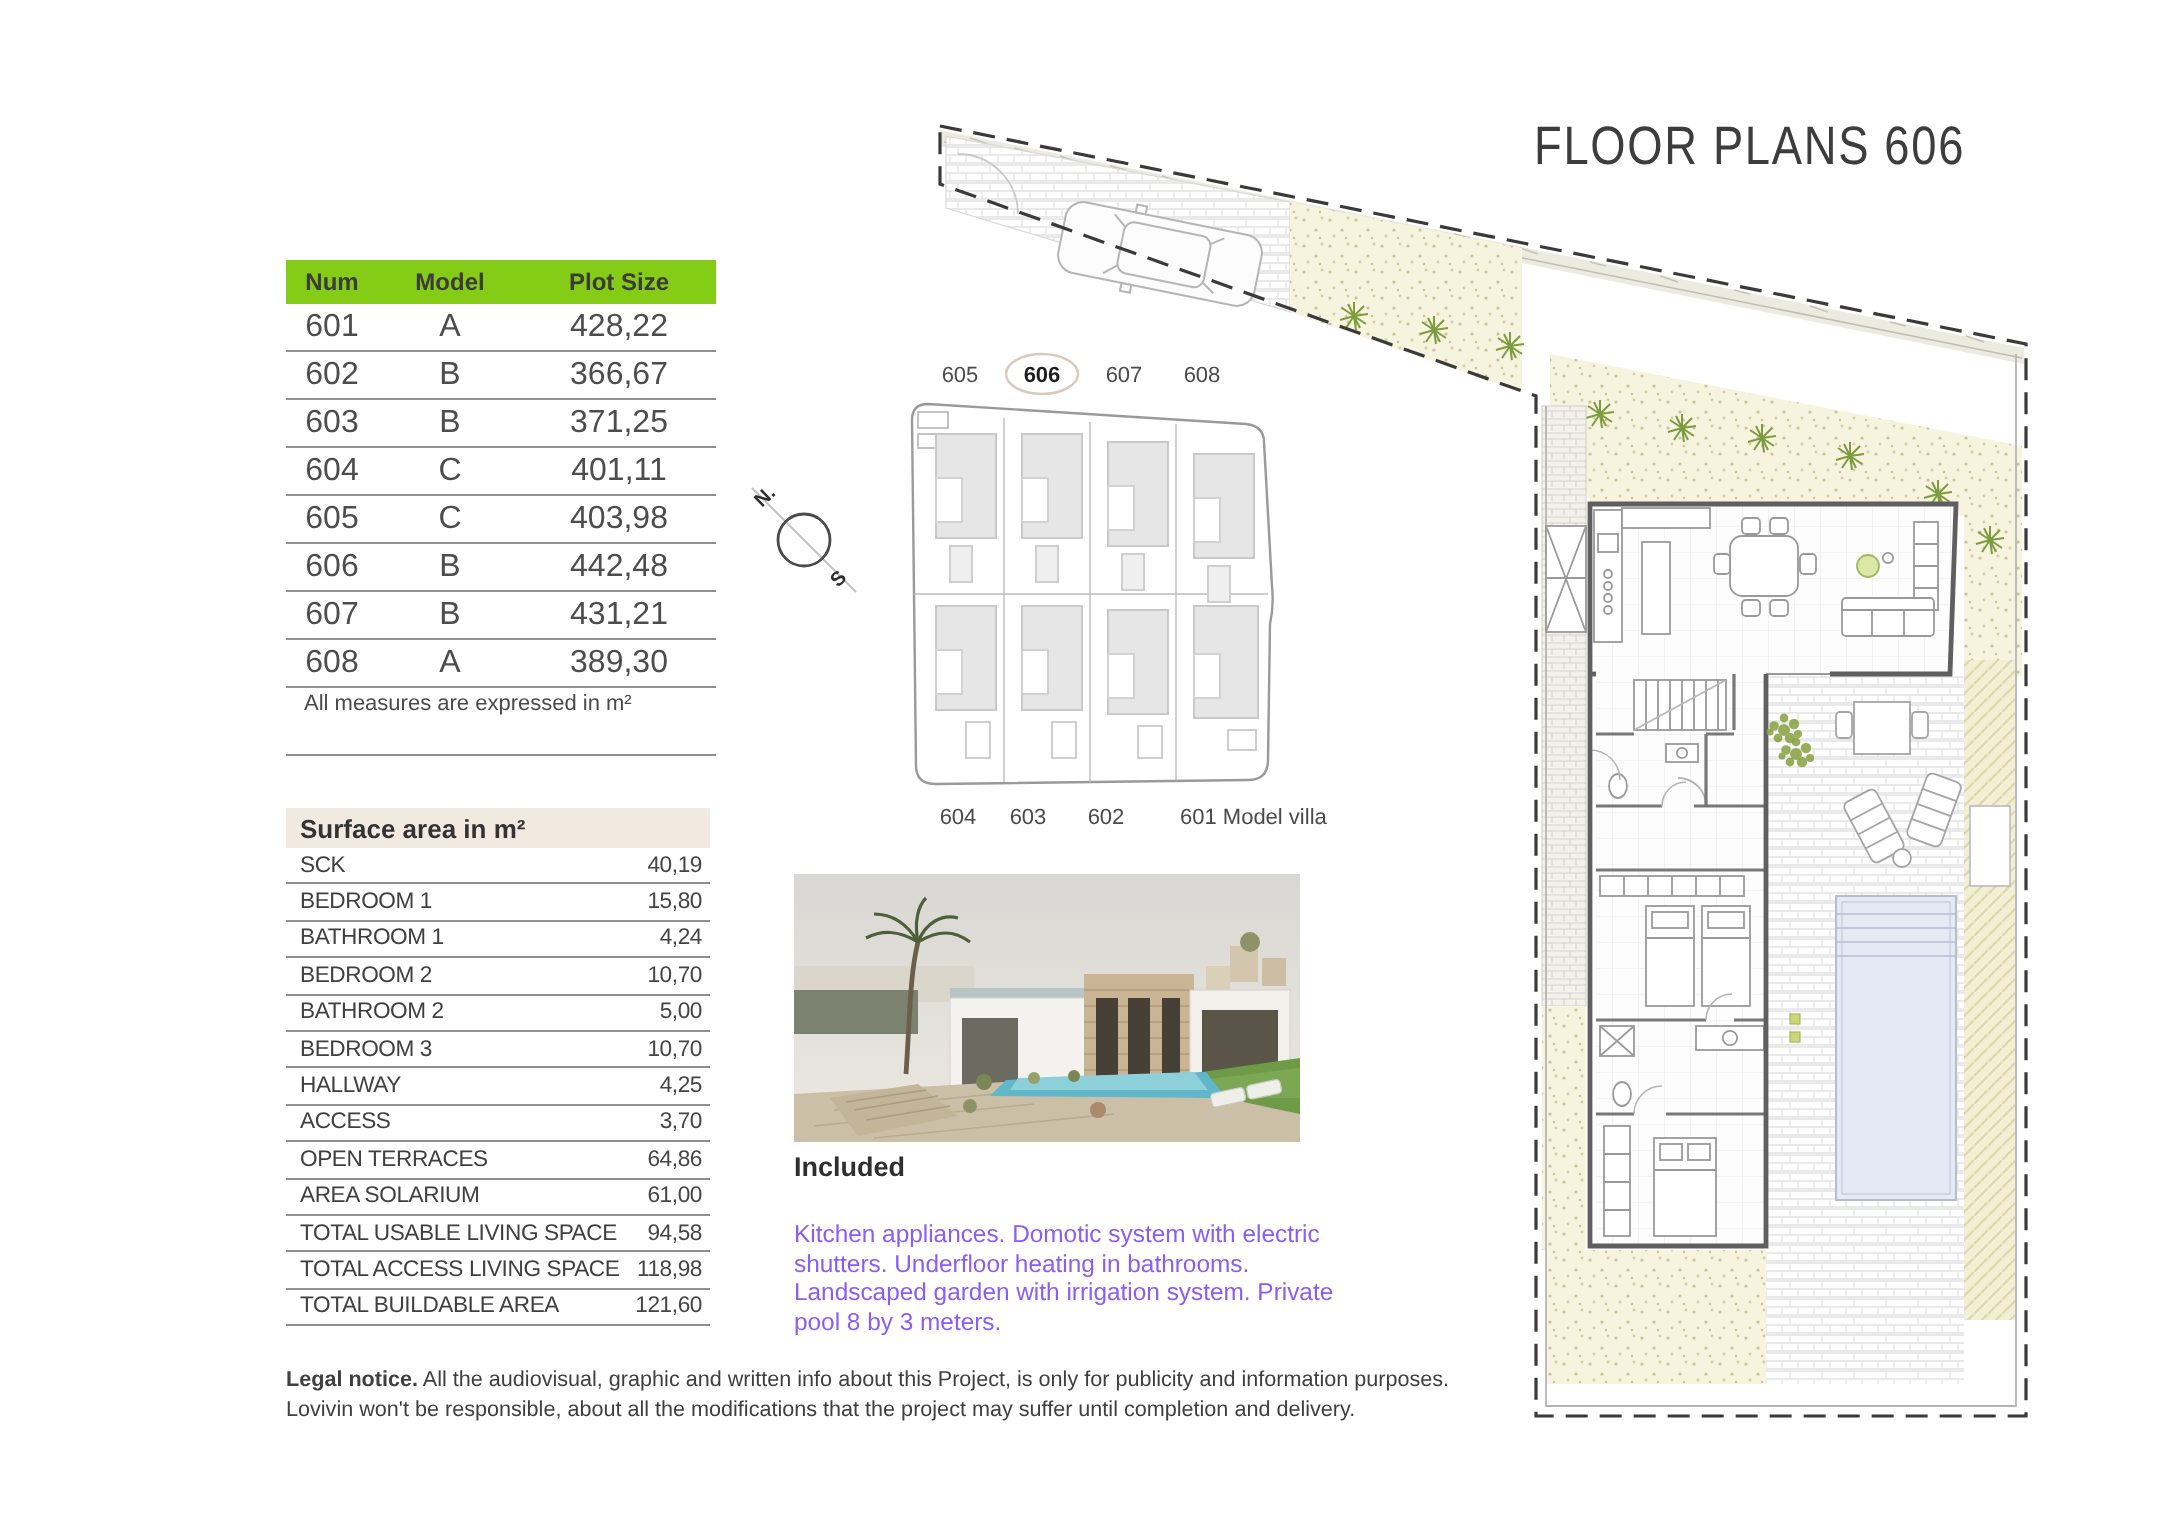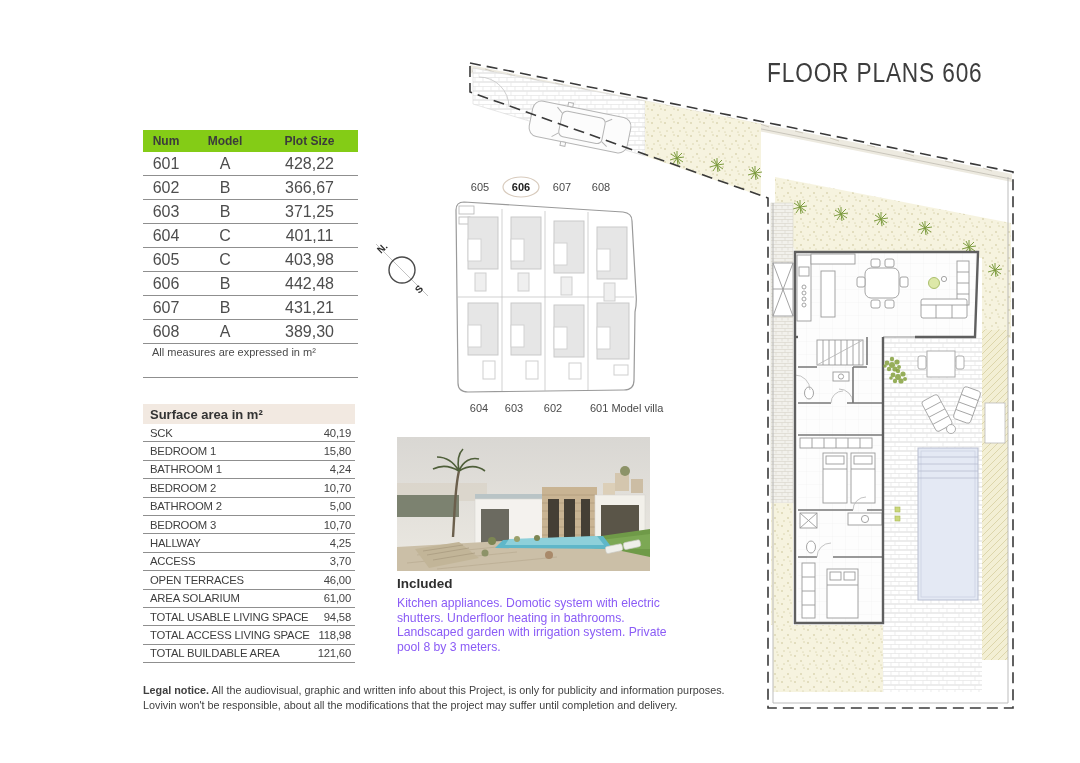--- a/index.html
+++ b/index.html
@@ -23,21 +23,21 @@
           padding:0 4px 0 7px;}
   .st-row .val{color:#444;}
 
   
   .legal{left:143px;top:683px;width:640px;font-size:10.8px;line-height:14.5px;color:#3f3f3f;}
   .legal b{font-weight:bold;}
   .legal div{white-space:nowrap;}
 
   
   .included{left:397px;top:576px;width:272px;}
-  .included .head{font-weight:bold;font-size:13.5px;margin-bottom:5px;color:#2f2f2f;}
+  .included .head{font-weight:bold;font-size:13.5px;margin-bottom:19px;color:#2f2f2f;}
   .included .body{font-size:12.2px;line-height:14.6px;color:#8b5cf6;}
 
   
   .main-title{left:767px;top:58px;font-size:27px;letter-spacing:1px;color:#3d3d3d;
               transform:scaleX(0.84);transform-origin:left top;white-space:nowrap;font-weight:500;}
 
   svg text{font-family:"Liberation Sans",sans-serif;}
 </style>
 </head>
 <body>
@@ -124,21 +124,21 @@
     <div class="st-row">
         <span>HALLWAY</span>
         <span class="val">4,25</span>
       </div>
     <div class="st-row">
         <span>ACCESS</span>
         <span class="val">3,70</span>
       </div>
     <div class="st-row">
         <span>OPEN TERRACES</span>
-        <span class="val">46,00</span>
+        <span class="val">64,86</span>
       </div>
     <div class="st-row">
         <span>AREA SOLARIUM</span>
         <span class="val">61,00</span>
       </div>
     <div class="st-row">
         <span>TOTAL USABLE LIVING SPACE</span>
         <span class="val">94,58</span>
       </div>
     <div class="st-row">

